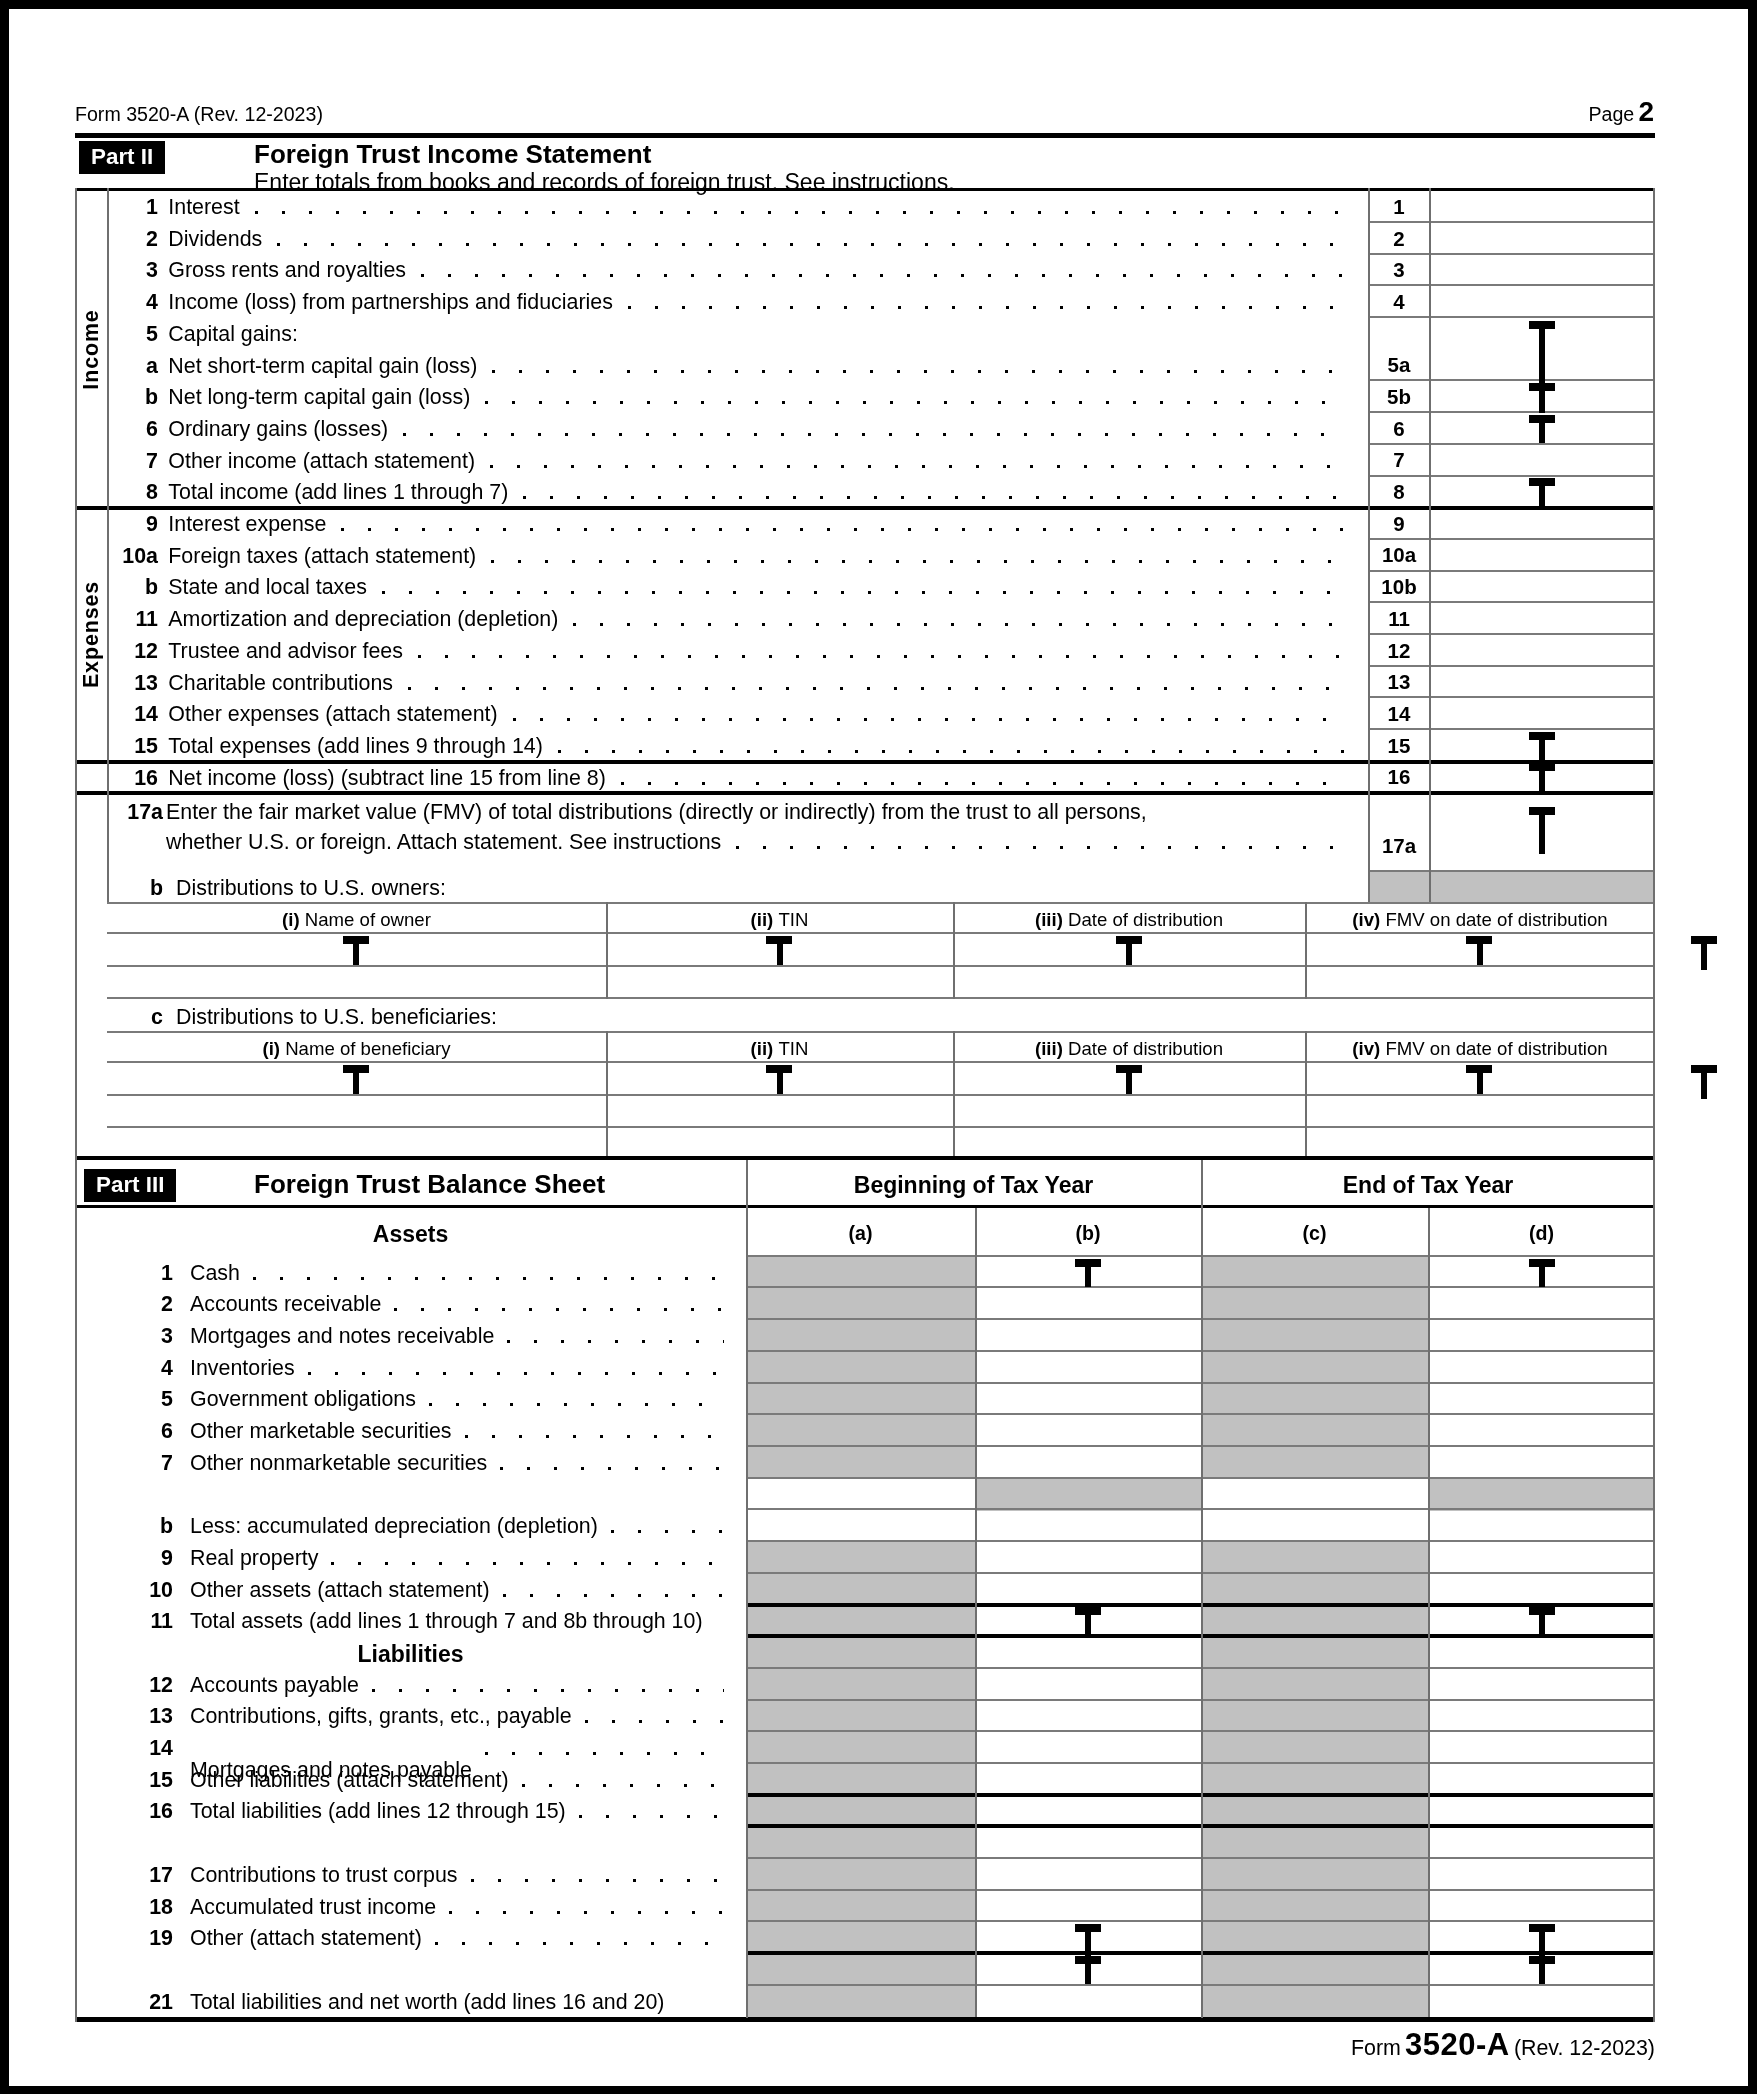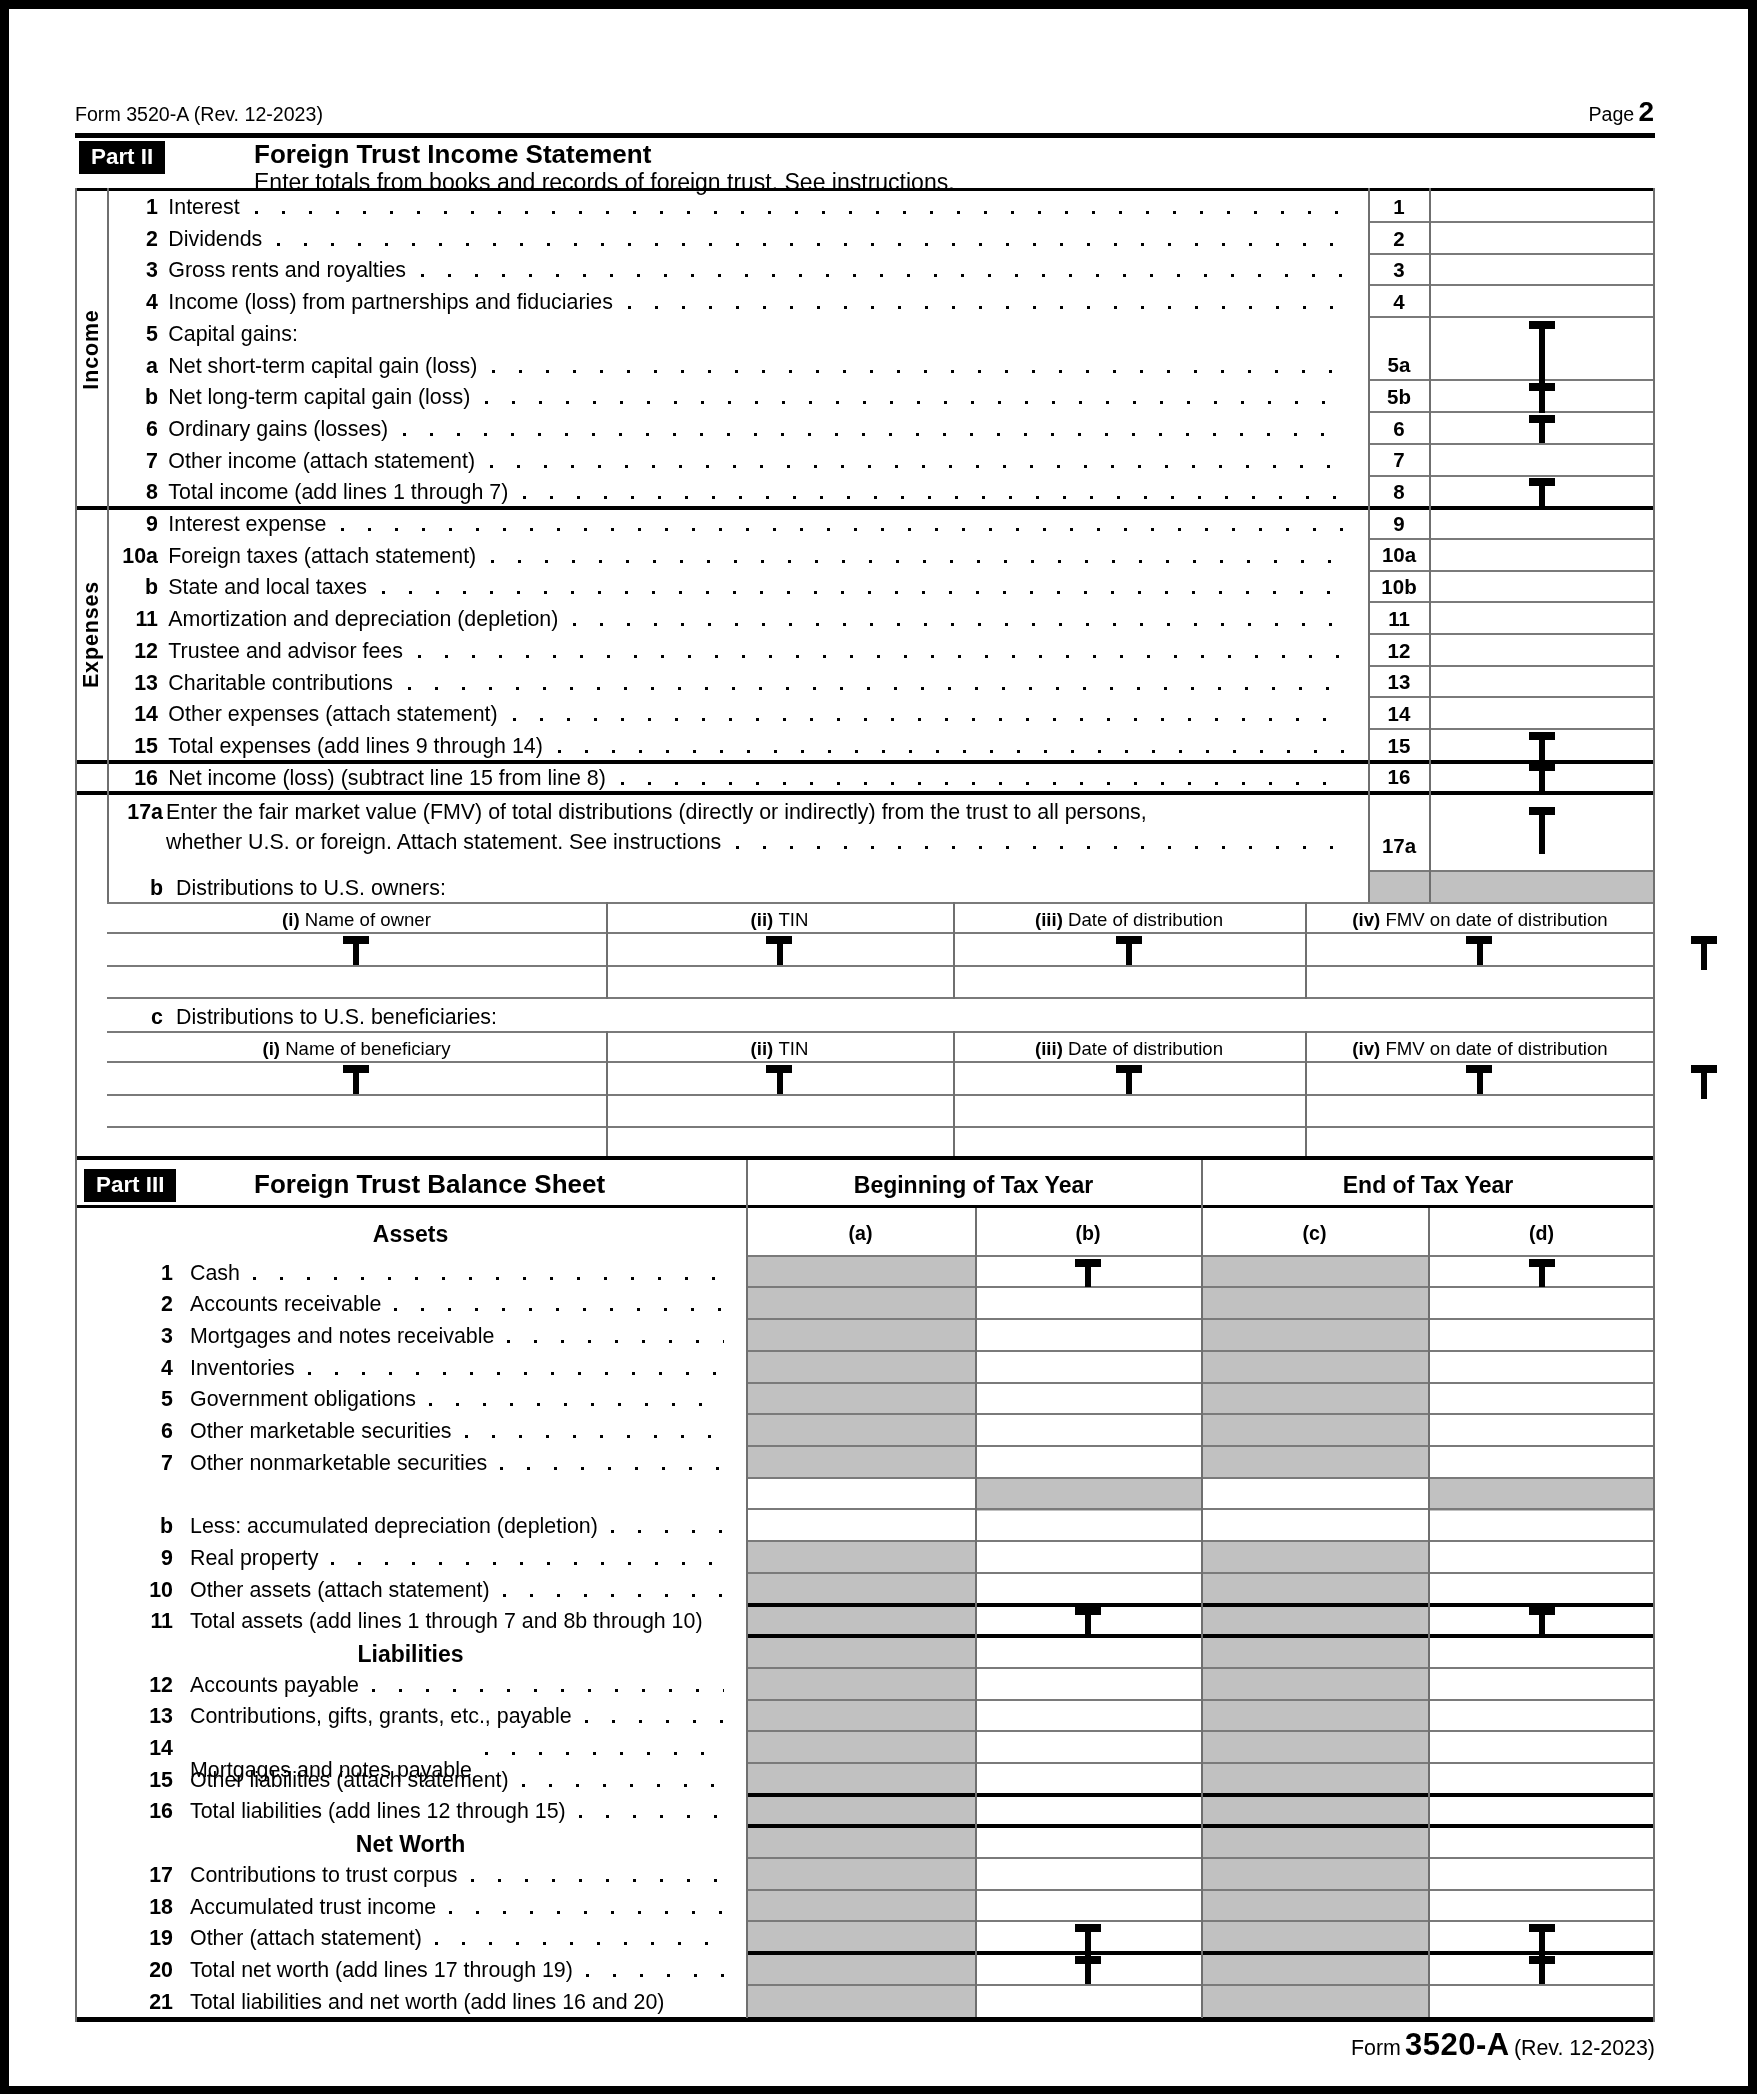--- a/index.html
+++ b/index.html
@@ -514,21 +514,20 @@
       <div class="ilab" style="margin-left: 17px;">Total liabilities (add lines 12 through 15)</div>
       <div class="dots dots3"></div>
     </div>
     <div class="cellw" style="left: 746px; top: 1795px; width: 229px; height: 32px;"></div>
     <div class="cellw" style="left: 975px; top: 1795px; width: 226px; height: 32px;"></div>
     <div class="cellw" style="left: 1201px; top: 1795px; width: 227px; height: 32px;"></div>
     <div class="cellw" style="left: 1428px; top: 1795px; width: 227px; height: 32px;"></div>
     <div class="hl" style="left: 746px; top: 1824px; width: 909px; height: 3.7px;"></div>
     <div class="shade" style="left: 746px; top: 1827px; width: 229px; height: 32px;"></div>
     <div class="shade" style="left: 1201px; top: 1827px; width: 227px; height: 32px;"></div>
-    <div class="secthead" style="left: 75px; top: 1831px; width: 671px;">Net Worth</div>
     <div class="hl thin" style="left: 746px; top: 1857px; width: 909px; height: 1.9px;"></div>
     <div class="shade" style="left: 746px; top: 1859px; width: 229px; height: 32px;"></div>
     <div class="shade" style="left: 1201px; top: 1859px; width: 227px; height: 32px;"></div>
     <div class="row" style="left: 75px; top: 1859px; width: 662px;">
       <div class="inum3">17</div>
       <div class="ilab" style="margin-left: 17px;">Contributions to trust corpus</div>
       <div class="dots dots3"></div>
     </div>
     <div class="cellw" style="left: 746px; top: 1859px; width: 229px; height: 32px;"></div>
     <div class="cellw" style="left: 975px; top: 1859px; width: 226px; height: 32px;"></div>
@@ -554,25 +553,20 @@
       <div class="ilab" style="margin-left: 17px;">Other (attach statement)</div>
       <div class="dots dots3"></div>
     </div>
     <div class="cellw" style="left: 746px; top: 1922px; width: 229px; height: 32px;"></div>
     <div class="cellw" style="left: 975px; top: 1922px; width: 226px; height: 32px;"></div>
     <div class="cellw" style="left: 1201px; top: 1922px; width: 227px; height: 32px;"></div>
     <div class="cellw" style="left: 1428px; top: 1922px; width: 227px; height: 32px;"></div>
     <div class="hl" style="left: 746px; top: 1951px; width: 909px; height: 3.7px;"></div>
     <div class="shade" style="left: 746px; top: 1954px; width: 229px; height: 32px;"></div>
     <div class="shade" style="left: 1201px; top: 1954px; width: 227px; height: 32px;"></div>
-    <div class="row" style="left: 75px; top: 1954px; width: 662px;">
-      <div class="inum3">20</div>
-      <div class="ilab" style="margin-left: 17px;">Total net worth (add lines 17 through 19)</div>
-      <div class="dots dots3"></div>
-    </div>
     <div class="cellw" style="left: 746px; top: 1954px; width: 229px; height: 32px;"></div>
     <div class="cellw" style="left: 975px; top: 1954px; width: 226px; height: 32px;"></div>
     <div class="cellw" style="left: 1201px; top: 1954px; width: 227px; height: 32px;"></div>
     <div class="cellw" style="left: 1428px; top: 1954px; width: 227px; height: 32px;"></div>
     <div class="hl thin" style="left: 746px; top: 1984px; width: 909px; height: 1.9px;"></div>
     <div class="shade" style="left: 746px; top: 1986px; width: 229px; height: 32px;"></div>
     <div class="shade" style="left: 1201px; top: 1986px; width: 227px; height: 32px;"></div>
     <div class="row" style="left: 75px; top: 1986px; width: 662px;">
       <div class="inum3">21</div>
       <div class="ilab" style="margin-left: 17px;">Total liabilities and net worth (add lines 16 and 20)</div>

